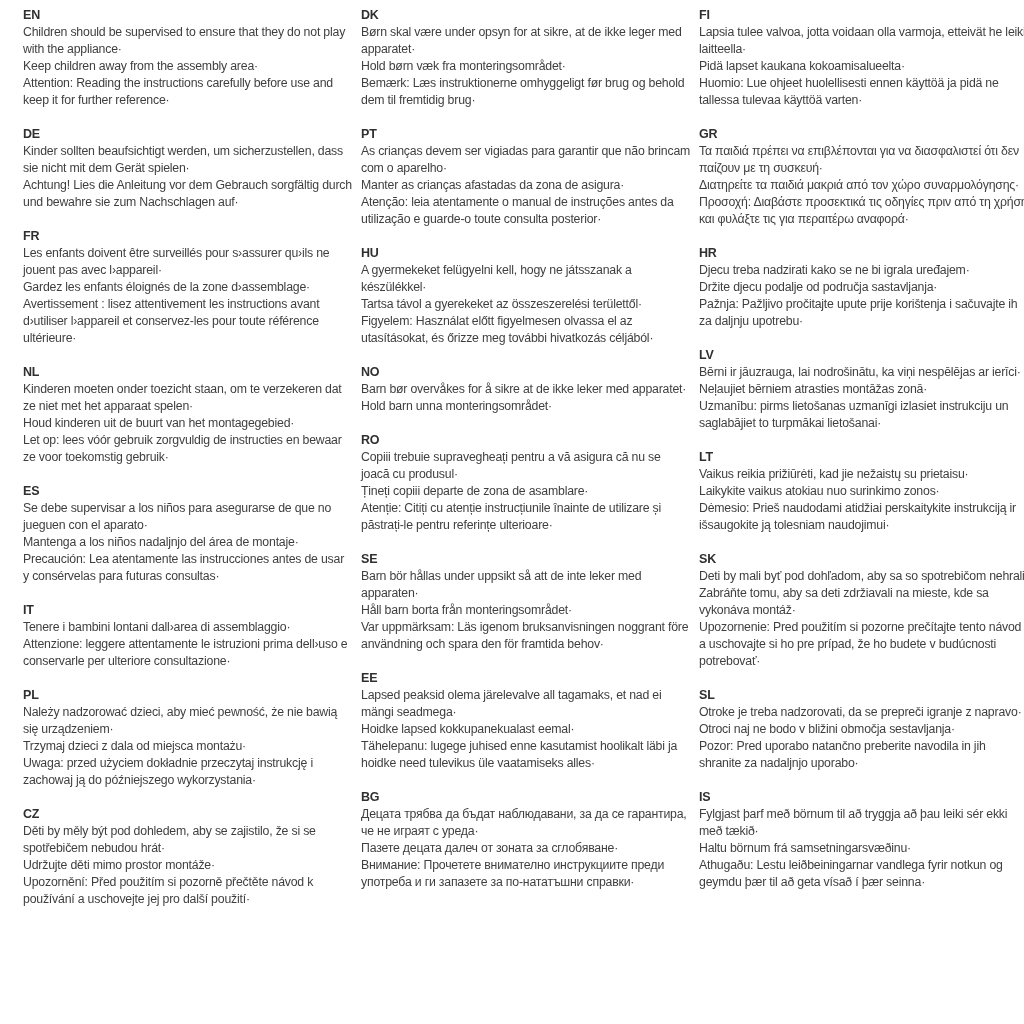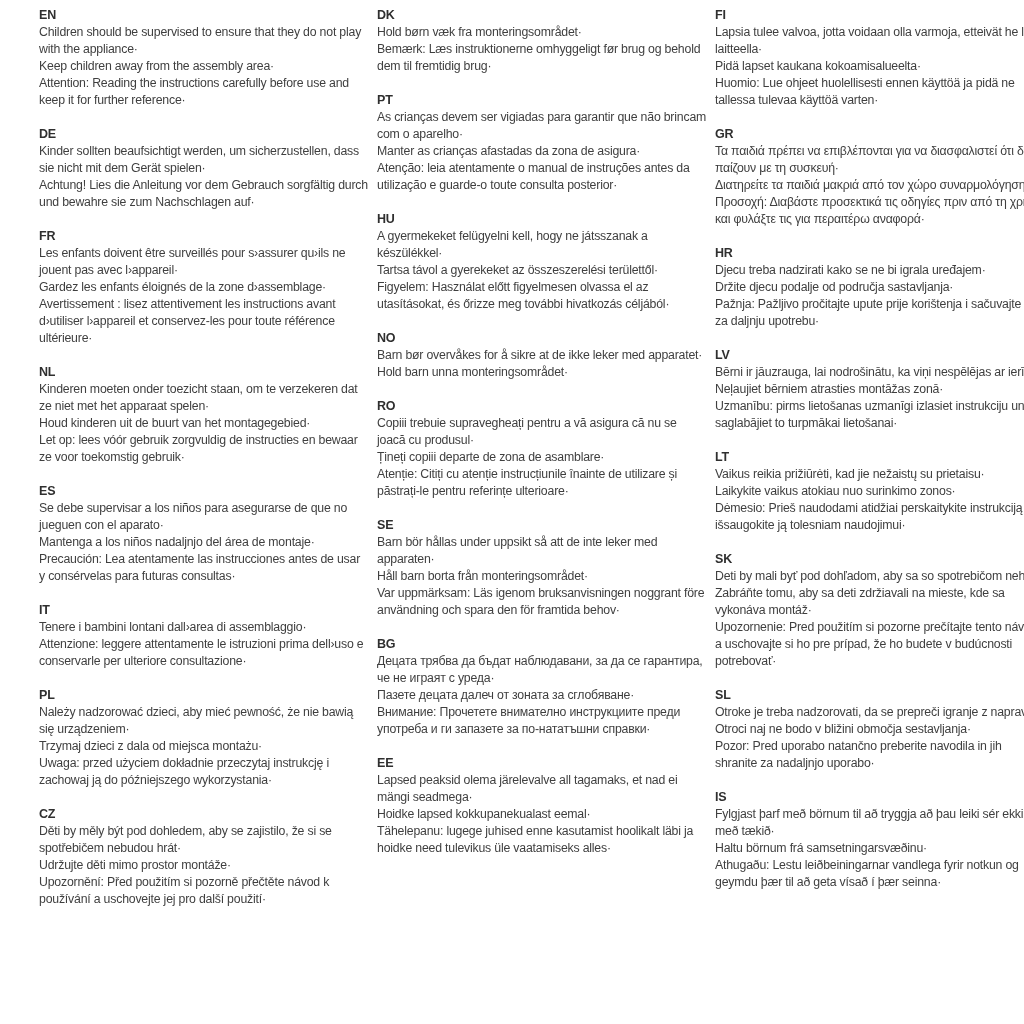--- a/index.html
+++ b/index.html
@@ -6,21 +6,21 @@
     margin: 0;
     padding: 0;
     width: 1024px;
     height: 1024px;
     background: #ffffff;
     overflow: hidden;
   }
   .page {
     display: flex;
     gap: 8px;
-    padding: 7px 0 0 39px;
+    padding: 7px 0 0 23px;
     font-family: "Liberation Sans", "DejaVu Sans", sans-serif;
     color: #3f3f3f;
   }
   .col {
     width: 330px;
     flex: none;
   }
   .lang-section {
     margin: 0 0 17px 0;
   }
@@ -87,20 +87,21 @@
       <section class="lang-section">
         <h2 class="lang-code">CZ</h2>
         <p class="sentence">Děti by měly být pod dohledem, aby se zajistilo, že si se spotřebičem nebudou hrát·</p>
         <p class="sentence">Udržujte děti mimo prostor montáže·</p>
         <p class="sentence">Upozornění: Před použitím si pozorně přečtěte návod k používání a uschovejte jej pro další použití·</p>
       </section>
     </div>
   <div class="col">
       <section class="lang-section">
         <h2 class="lang-code">DK</h2>
+        <p class="sentence">Børn skal være under opsyn for at sikre, at de ikke leger med apparatet·</p>
         <p class="sentence">Hold børn væk fra monteringsområdet·</p>
         <p class="sentence">Bemærk: Læs instruktionerne omhyggeligt før brug og behold dem til fremtidig brug·</p>
       </section>
       <section class="lang-section">
         <h2 class="lang-code">PT</h2>
         <p class="sentence">As crianças devem ser vigiadas para garantir que não brincam com o aparelho·</p>
         <p class="sentence">Manter as crianças afastadas da zona de asigura·</p>
         <p class="sentence">Atenção: leia atentamente o manual de instruções antes da utilização e guarde-o toute consulta posterior·</p>
       </section>
       <section class="lang-section">
@@ -120,30 +121,30 @@
         <p class="sentence">Țineți copiii departe de zona de asamblare·</p>
         <p class="sentence">Atenție: Citiți cu atenție instrucțiunile înainte de utilizare și păstrați-le pentru referințe ulterioare·</p>
       </section>
       <section class="lang-section">
         <h2 class="lang-code">SE</h2>
         <p class="sentence">Barn bör hållas under uppsikt så att de inte leker med apparaten·</p>
         <p class="sentence">Håll barn borta från monteringsområdet·</p>
         <p class="sentence">Var uppmärksam: Läs igenom bruksanvisningen noggrant före användning och spara den för framtida behov·</p>
       </section>
       <section class="lang-section">
+        <h2 class="lang-code">EE</h2>
+        <p class="sentence">Lapsed peaksid olema järelevalve all tagamaks, et nad ei mängi seadmega·</p>
+        <p class="sentence">Hoidke lapsed kokkupanekualast eemal·</p>
+        <p class="sentence">Tähelepanu: lugege juhised enne kasutamist hoolikalt läbi ja hoidke need tulevikus üle vaatamiseks alles·</p>
+      </section>
+      <section class="lang-section">
         <h2 class="lang-code">BG</h2>
         <p class="sentence">Децата трябва да бъдат наблюдавани, за да се гарантира, че не играят с уреда·</p>
         <p class="sentence">Пазете децата далеч от зоната за сглобяване·</p>
         <p class="sentence">Внимание: Прочетете внимателно инструкциите преди употреба и ги запазете за по-нататъшни справки·</p>
-      </section>
-      <section class="lang-section">
-        <h2 class="lang-code">EE</h2>
-        <p class="sentence">Lapsed peaksid olema järelevalve all tagamaks, et nad ei mängi seadmega·</p>
-        <p class="sentence">Hoidke lapsed kokkupanekualast eemal·</p>
-        <p class="sentence">Tähelepanu: lugege juhised enne kasutamist hoolikalt läbi ja hoidke need tulevikus üle vaatamiseks alles·</p>
       </section>
     </div>
   <div class="col">
       <section class="lang-section">
         <h2 class="lang-code">FI</h2>
         <p class="sentence">Lapsia tulee valvoa, jotta voidaan olla varmoja, etteivät he leiki laitteella·</p>
         <p class="sentence">Pidä lapset kaukana kokoamisalueelta·</p>
         <p class="sentence">Huomio: Lue ohjeet huolellisesti ennen käyttöä ja pidä ne tallessa tulevaa käyttöä varten·</p>
       </section>
       <section class="lang-section">

